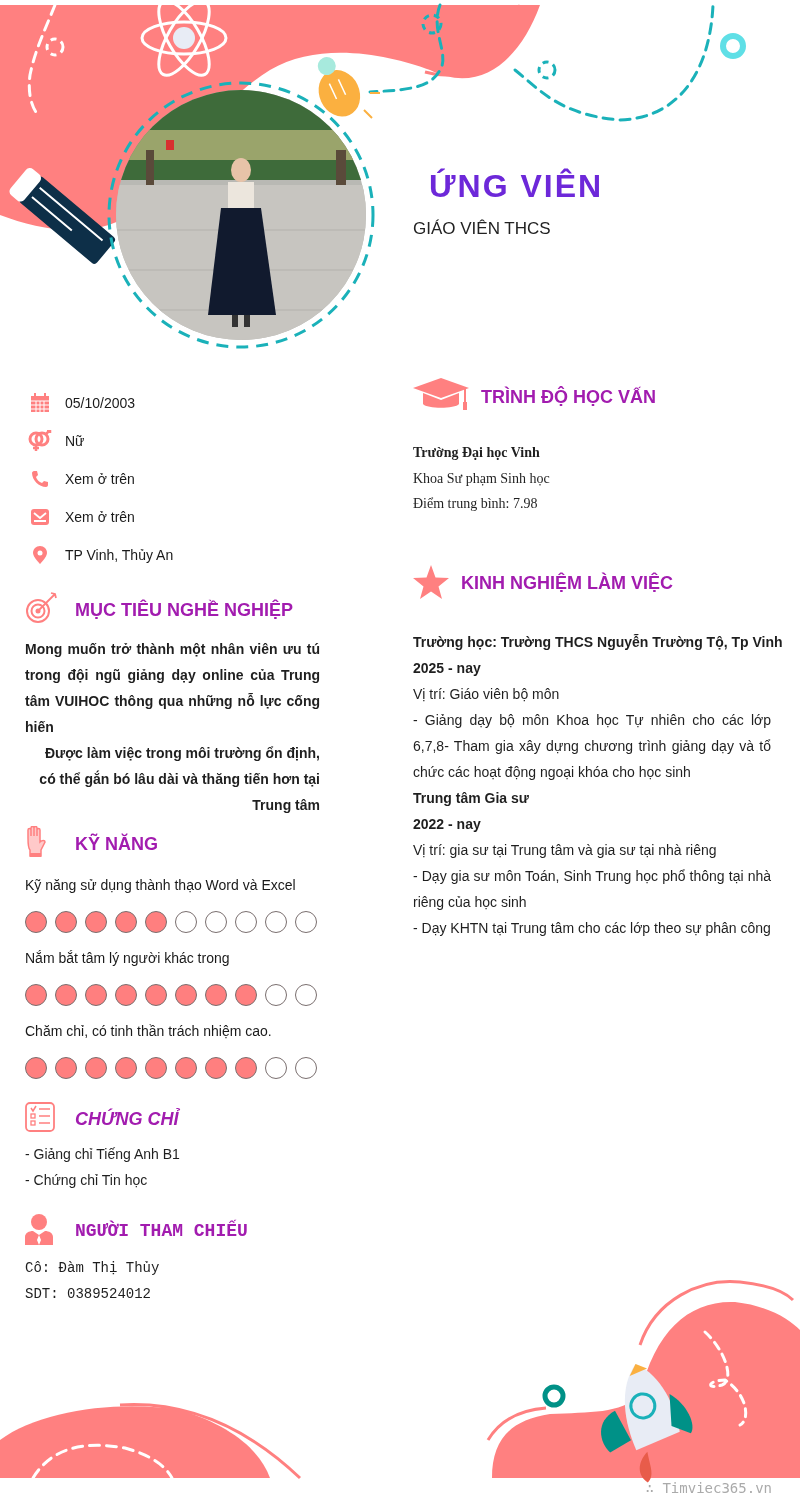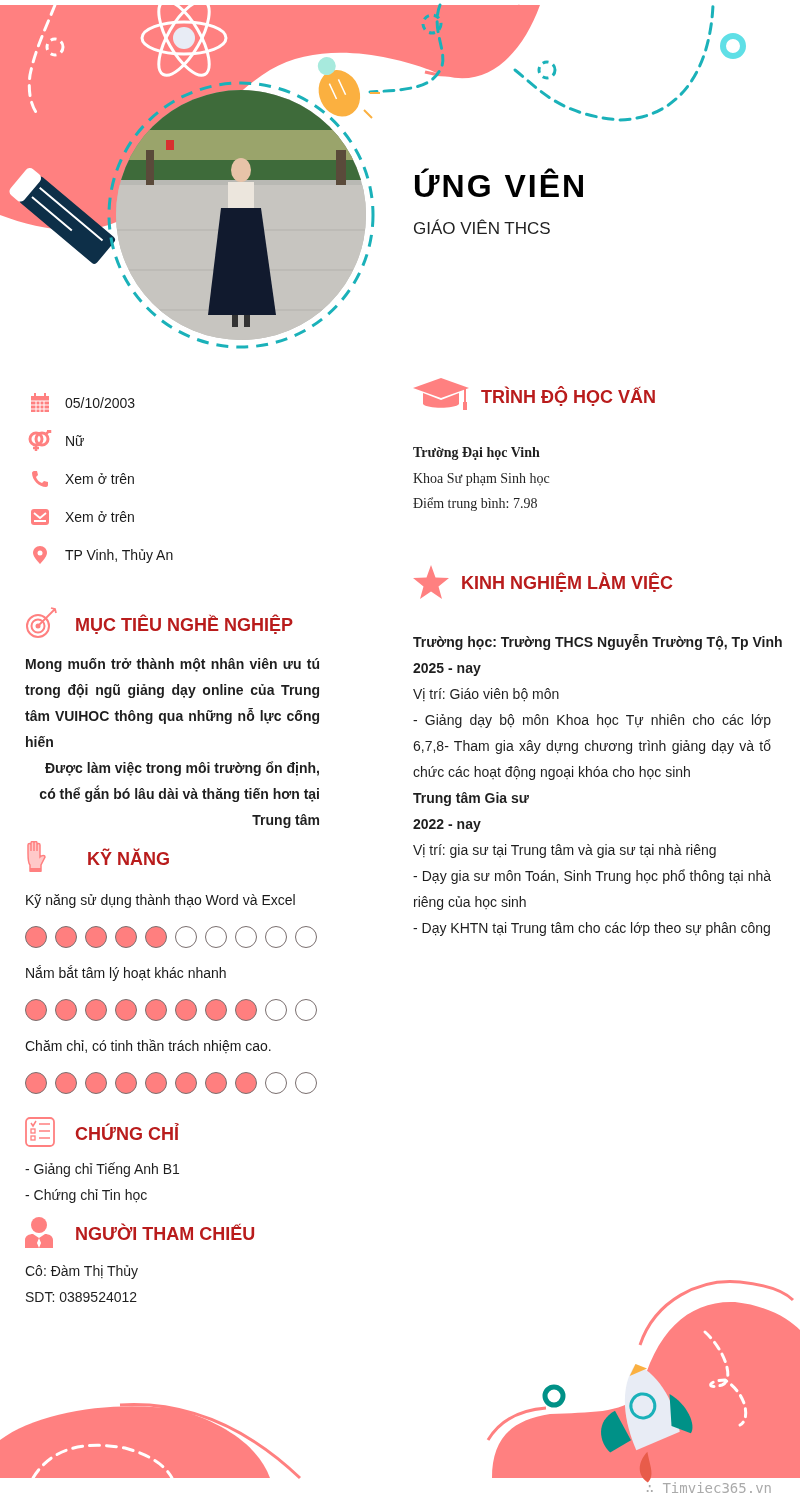--- a/index.html
+++ b/index.html
@@ -5,31 +5,31 @@
     * { box-sizing: border-box; margin: 0; padding: 0; }
     html, body { width: 800px; height: 1505px; background: #ffffff; overflow: hidden; }
     body { position: relative; font-family: "Liberation Sans", "DejaVu Sans", sans-serif; color: #1a1a1a; }
 
     .deco { position: absolute; left: 0; top: 0; width: 800px; height: 1505px; pointer-events: none; }
 
     .photo-wrap { position: absolute; left: 116px; top: 90px; width: 250px; height: 250px; border-radius: 50%; overflow: hidden; }
     .photo-bg { position: absolute; inset: 0; }
 
     .name-block { position: absolute; left: 413px; top: 168px; }
-    .name { font-size: 32px; font-weight: 700; letter-spacing: 2px; color: #000000; }
+    .name { font-size: 32px; font-weight: 700; letter-spacing: 2px; color: #6d28d9; margin-left: 16px; }
     .job { font-size: 17px; color: #222; margin-top: 14px; }
 
     .left-col { position: absolute; left: 25px; top: 384px; width: 295px; }
     .right-col { position: absolute; left: 413px; top: 378px; width: 358px; }
 
     .info-row { display: flex; align-items: center; height: 38px; font-size: 14px; }
     .info-icon { width: 30px; height: 22px; margin-right: 10px; display: flex; align-items: center; justify-content: center; }
 
     .section-head { display: flex; align-items: center; }
-    .section-title { font-size: 18px; font-weight: 700; color: #b91c1c; }
+    .section-title { font-size: 18px; font-weight: 700; color: #a21caf; }
 
     .para { font-size: 14px; line-height: 26px; color: #1f1f1f; }
     .justify { text-align: justify; }
     .b { font-weight: 700; }
 
     .skill-label { font-size: 14px; height: 26px; line-height: 26px; }
     .dots { display: flex; gap: 8px; height: 47px; align-items: center; }
     .dot { width: 22px; height: 22px; border-radius: 50%; border: 1.5px solid #7a6f6f; background: #fff; }
     .dot.on { background: #ff7f7f; }
 
@@ -163,40 +163,40 @@
       <span class="info-icon">
         <svg width="14" height="18" viewBox="0 0 14 18">
             <path d="M7 0 C 11 0 14 3 14 7 C 14 11 7 18 7 18 C 7 18 0 11 0 7 C 0 3 3 0 7 0 Z" fill="#ff8080"></path>
             <circle cx="7" cy="7" r="2.5" fill="#fff"></circle>
           </svg>
       </span>
       <span>TP Vinh, Thủy An</span>
     </div>
   </div>
 
-  <div style="margin-top: 35px;">
+  <div style="margin-top: 20px;">
     <div class="section-head" style="height:32px;">
       <span style="width:50px;">
         <svg width="34" height="34" viewBox="0 0 34 34">
             <circle cx="13" cy="20" r="11" stroke="#ff8080" stroke-width="2" fill="none"></circle>
             <circle cx="13" cy="20" r="6.5" stroke="#ff8080" stroke-width="2" fill="none"></circle>
             <circle cx="13" cy="20" r="2.5" fill="#ff8080"></circle>
             <path d="M13 20 L30 3 M26 2 L30 3 L31 7" stroke="#ff8080" stroke-width="1.8" fill="none"></path>
           </svg>
       </span>
       <span class="section-title">MỤC TIÊU NGHỀ NGHIỆP</span>
     </div>
     <div class="para justify" style="margin-top: 10px; font-weight: bold;">
       <div>Mong muốn trở thành một nhân viên ưu tú trong đội ngũ giảng dạy online của Trung  tâm VUIHOC thông qua những nỗ lực cống hiến</div>
       <div style="text-align:right;">Được làm việc trong môi trường ổn định, có thể gắn bó lâu dài và thăng tiến hơn tại Trung tâm</div>
     </div>
   </div>
 
   <div style="margin-top: 10px;">
-    <div class="section-head" style="height:32px;gap:12px;">
+    <div class="section-head" style="height:32px;">
       <span style="width:50px;">
         <svg width="24" height="32" viewBox="0 0 24 32">
             <path d="M3 12 V4 C3 2 6 2 6 4 V10 V2 C6 0 9 0 9 2 V10 V2 C9 0 12 0 12 2 V10 V4 C12 2 15 2 15 4 V16 C 17 14 20 14 20 16 L16 24 V30 H5 V24 C 3 22 3 18 3 12 Z" fill="#ffc9c9" stroke="#ff8080" stroke-width="1.5"></path>
             <rect x="5" y="27" width="11" height="4" fill="#ff8080"></rect>
           </svg>
       </span>
       <span class="section-title">KỸ NĂNG</span>
     </div>
     <div style="margin-top: 12px;">
       <div>
@@ -208,21 +208,21 @@
             <span class="dot on"></span>
             <span class="dot on"></span>
             <span class="dot"></span>
             <span class="dot"></span>
             <span class="dot"></span>
             <span class="dot"></span>
             <span class="dot"></span>
         </div>
       </div>
       <div>
-        <div class="skill-label">Nắm bắt tâm lý hoạt khác nhanh</div>
+        <div class="skill-label">Nắm bắt tâm lý người khác trong</div>
         <div class="dots">
           <span class="dot on"></span>
             <span class="dot on"></span>
             <span class="dot on"></span>
             <span class="dot on"></span>
             <span class="dot on"></span>
             <span class="dot on"></span>
             <span class="dot on"></span>
             <span class="dot on"></span>
             <span class="dot"></span>
@@ -241,38 +241,38 @@
             <span class="dot on"></span>
             <span class="dot on"></span>
             <span class="dot"></span>
             <span class="dot"></span>
         </div>
       </div>
     </div>
   </div>
 
   <div style="margin-top: 12px;">
-    <div class="section-head" style="height:32px;">
+    <div class="section-head" style="height:32px;font-style:italic;">
       <span style="width:50px;">
         <svg width="30" height="30" viewBox="0 0 30 30">
             <rect x="1" y="1" width="28" height="28" rx="4" stroke="#ff8080" stroke-width="1.8" fill="none"></rect>
             <path d="M6 6 L8 9 L11 4 M14 7 H25 M14 14 H25 M14 21 H25" stroke="#ff8080" stroke-width="1.5" fill="none"></path>
             <rect x="6" y="12" width="4" height="4" stroke="#ff8080" stroke-width="1.3" fill="none"></rect>
             <rect x="6" y="19" width="4" height="4" stroke="#ff8080" stroke-width="1.3" fill="none"></rect>
           </svg>
       </span>
       <span class="section-title">CHỨNG CHỈ</span>
     </div>
     <div class="para" style="margin-top: 6px;">
       <div>- Giảng chỉ Tiếng Anh B1</div>
       <div>- Chứng chỉ Tin học</div>
     </div>
   </div>
 
-  <div style="margin-top: 8px;">
+  <div style="margin-top: 20px; font-family: Liberation Mono, monospace;">
     <div class="section-head" style="height:36px;">
       <span style="width:50px;">
         <svg width="28" height="32" viewBox="0 0 28 32">
             <circle cx="14" cy="9" r="8" fill="#ff8080"></circle>
             <path d="M0 32 V24 C0 20 4 18 8 18 L14 22 L20 18 C24 18 28 20 28 24 V32 Z" fill="#ff8080"></path>
             <path d="M14 22 L12 27 L14 32 L16 27 Z" fill="#fff"></path>
           </svg>
       </span>
       <span class="section-title">NGƯỜI THAM CHIẾU</span>
     </div>

